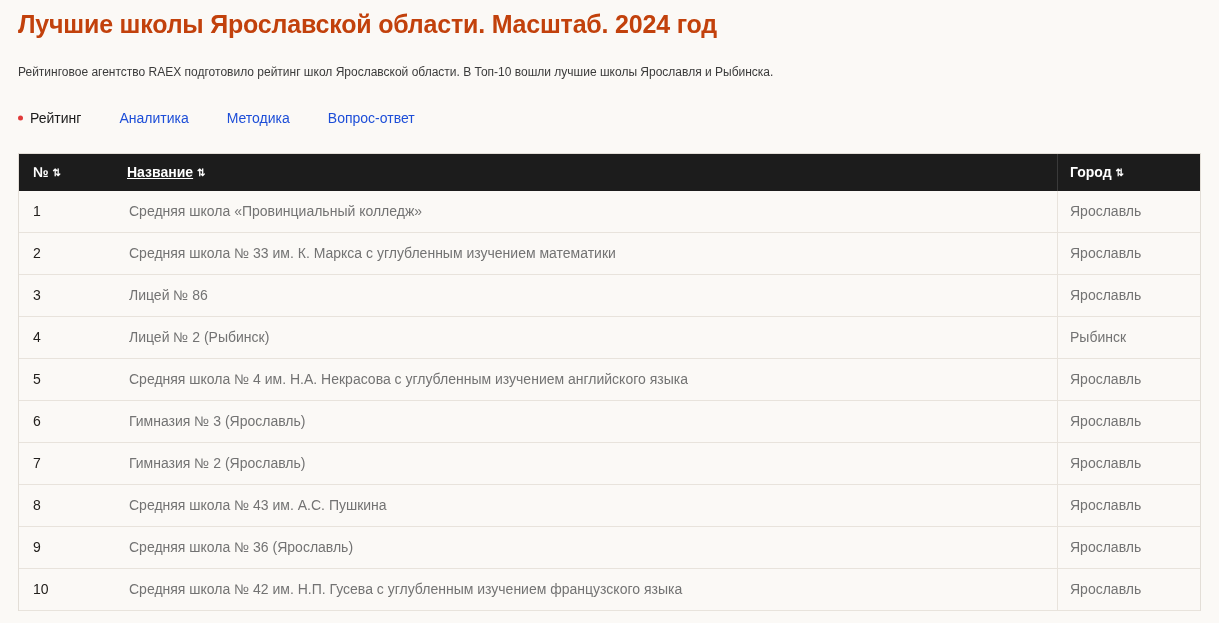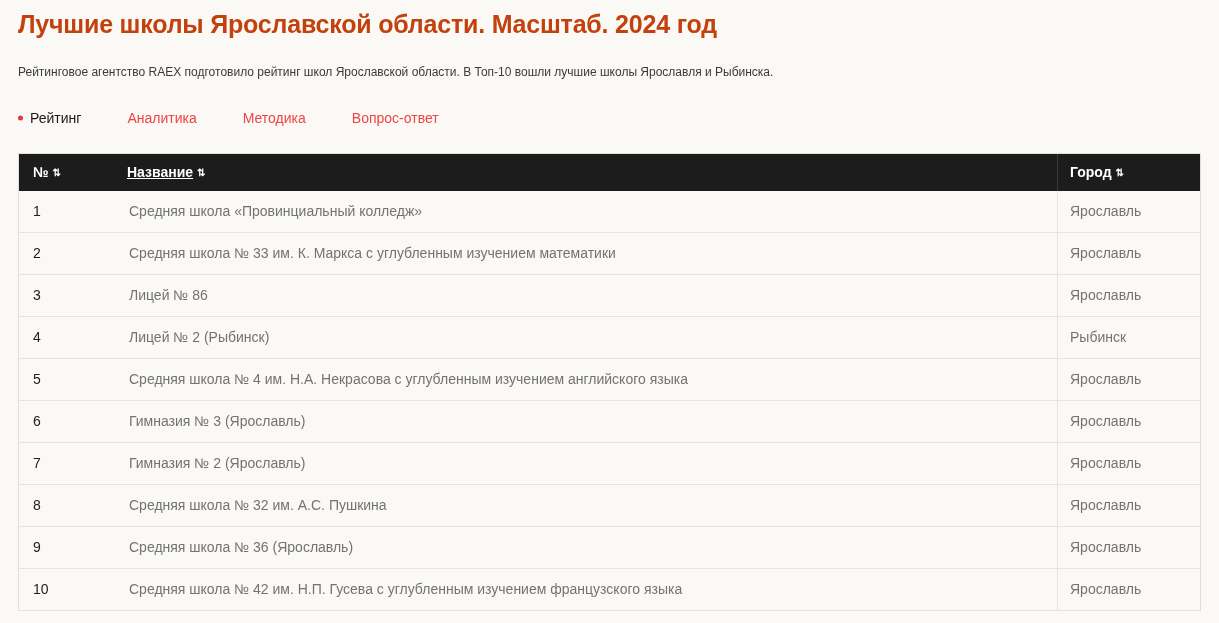--- a/index.html
+++ b/index.html
@@ -29,27 +29,27 @@
   }
   .subtitle {
     font-size: 12px;
     color: #3b3b3b;
     margin-top: 24px;
     line-height: 1.4;
   }
   .tabs {
     display: flex;
     align-items: center;
-    gap: 16px;
+    gap: 8px;
     margin-top: 26px;
     height: 22px;
   }
   .tab {
     font-size: 14px;
-    color: #ef4444;
+    color: #1d4ed8;
     padding: 0 16px 0 0;
     margin-right: 14px;
     cursor: pointer;
     white-space: nowrap;
   }
   .tab.active {
     color: #1a1a1a;
     position: relative;
     padding-left: 12px;
   }
@@ -183,21 +183,21 @@
           <td class="c-name">Гимназия № 3 (Ярославль)</td>
           <td class="c-city">Ярославль</td>
         </tr>
         <tr>
           <td class="c-num">7</td>
           <td class="c-name">Гимназия № 2 (Ярославль)</td>
           <td class="c-city">Ярославль</td>
         </tr>
         <tr>
           <td class="c-num">8</td>
-          <td class="c-name">Средняя школа № 32 им. А.С. Пушкина</td>
+          <td class="c-name">Средняя школа № 43 им. А.С. Пушкина</td>
           <td class="c-city">Ярославль</td>
         </tr>
         <tr>
           <td class="c-num">9</td>
           <td class="c-name">Средняя школа № 36 (Ярославль)</td>
           <td class="c-city">Ярославль</td>
         </tr>
         <tr>
           <td class="c-num">10</td>
           <td class="c-name">Средняя школа № 42 им. Н.П. Гусева с углубленным изучением французского языка</td>

